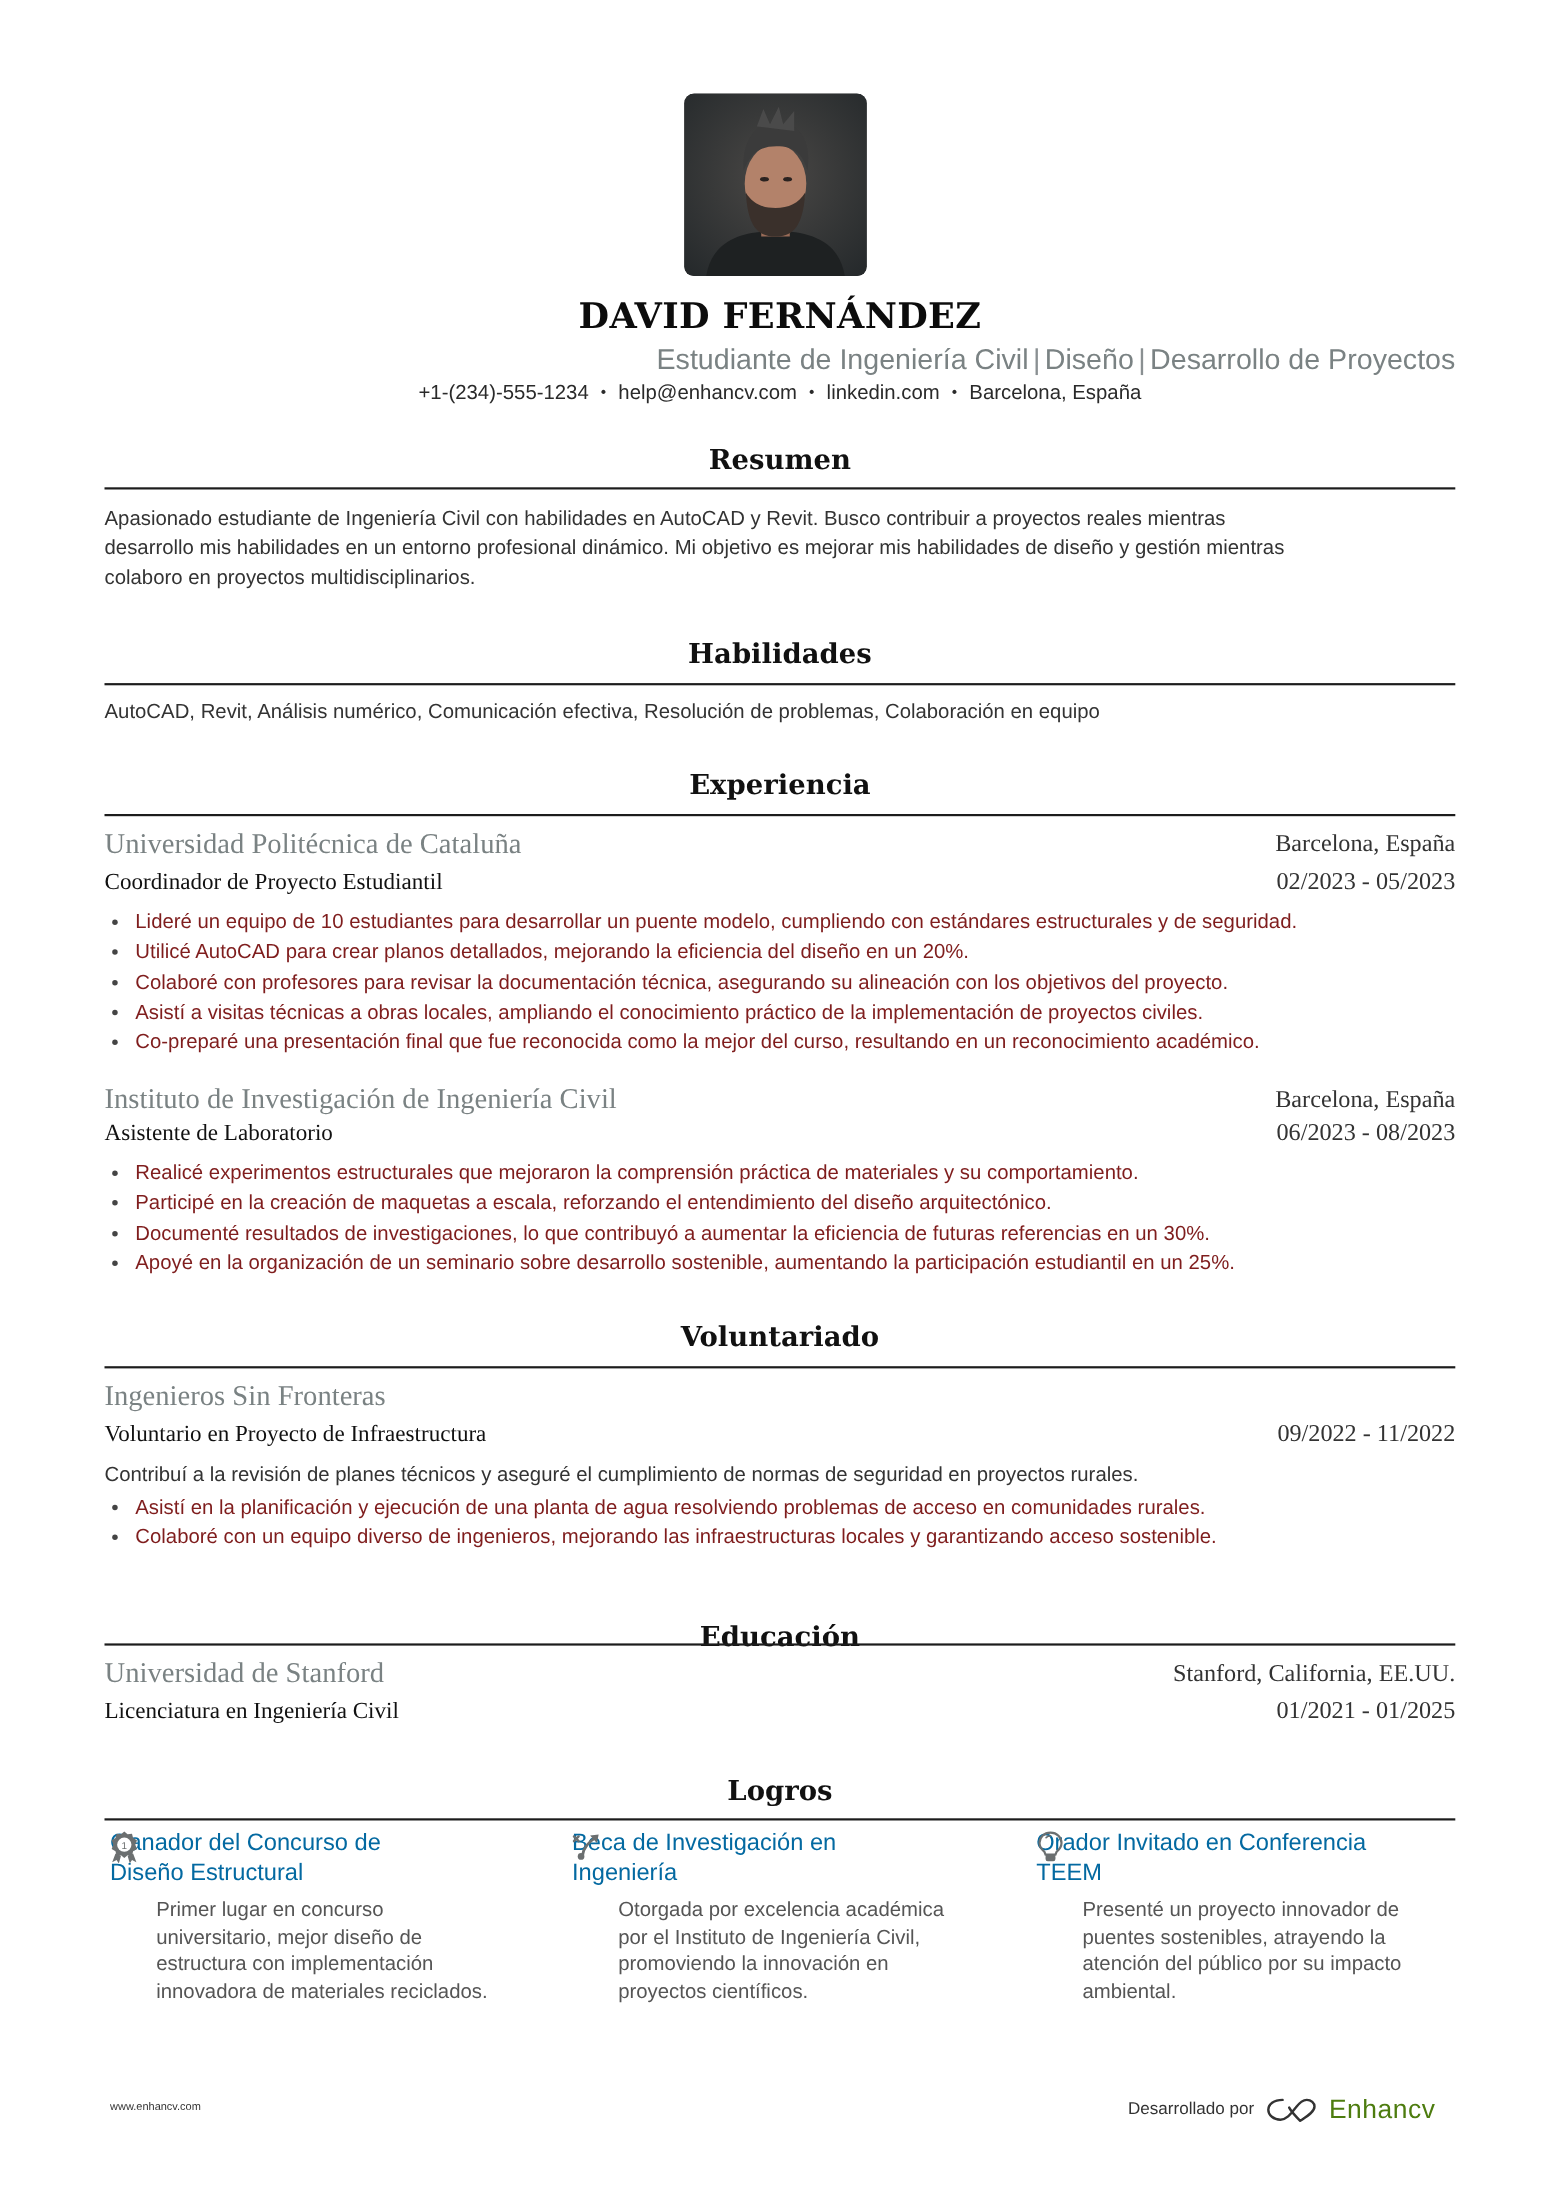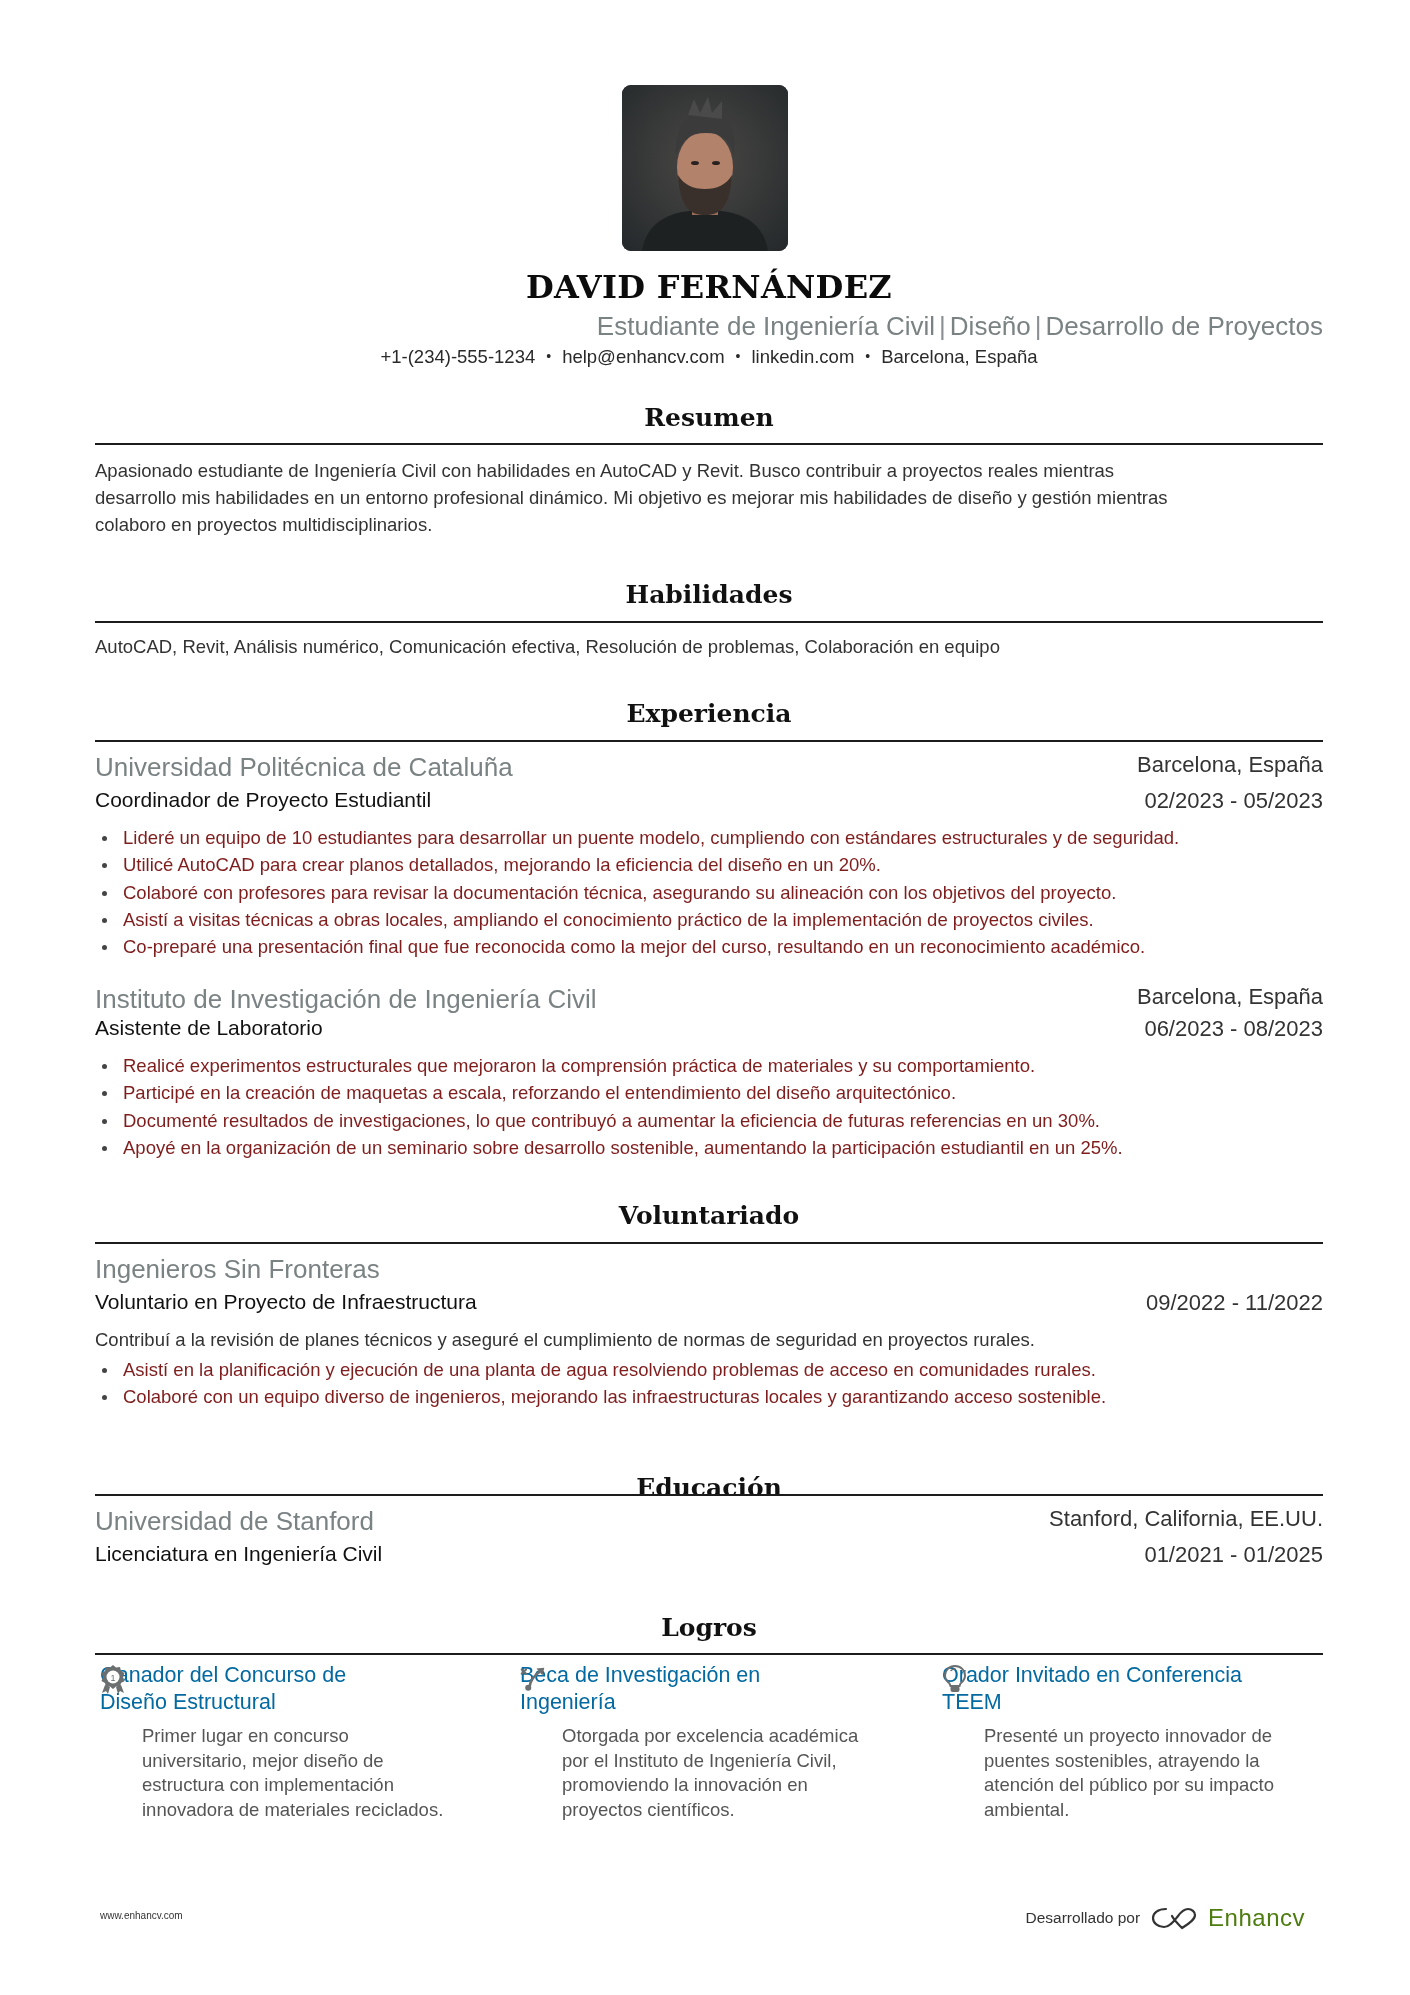--- a/index.html
+++ b/index.html
@@ -36,21 +36,21 @@
   
   .sec-title {
     position: absolute; left: 0; width: 100%; text-align: center;
     font-family: "DejaVu Serif", "Liberation Serif", serif; font-weight: bold;
     font-size: 25px; color: #111;
   }
   .rule { position: absolute; left: 0; width: 100%; height: 0; border-top: 2px solid #1c1c1c; }
 
   .text { position: absolute; left: 0; width: 100%; font-size: 18.5px; line-height: 27px; color: #333; }
 
-  .entry-row { position: absolute; left: 0; width: 100%; display: flex; justify-content: space-between; align-items: flex-start; }
+  .entry-row { position: absolute; left: 0; width: 100%; display: flex; justify-content: space-between; align-items: center; font-family: Liberation Serif, serif; }
   .company { font-size: 26px; color: #7a8283; }
   .location { font-size: 22px; color: #333; }
   .role { font-size: 21px; color: #111; }
   .dates { font-size: 22px; color: #333; }
 
   .bullets { position: absolute; left: 0; width: 100%; list-style: none; }
   .bullets li { position: relative; padding-left: 28px; font-size: 18.5px; line-height: 27.3px; color: #7f1d1d; white-space: nowrap; }
   .bullets li::before {
     content: ""; position: absolute; left: 7px; top: 12px; width: 5px; height: 5px; border-radius: 50%; background: #444;
   }

